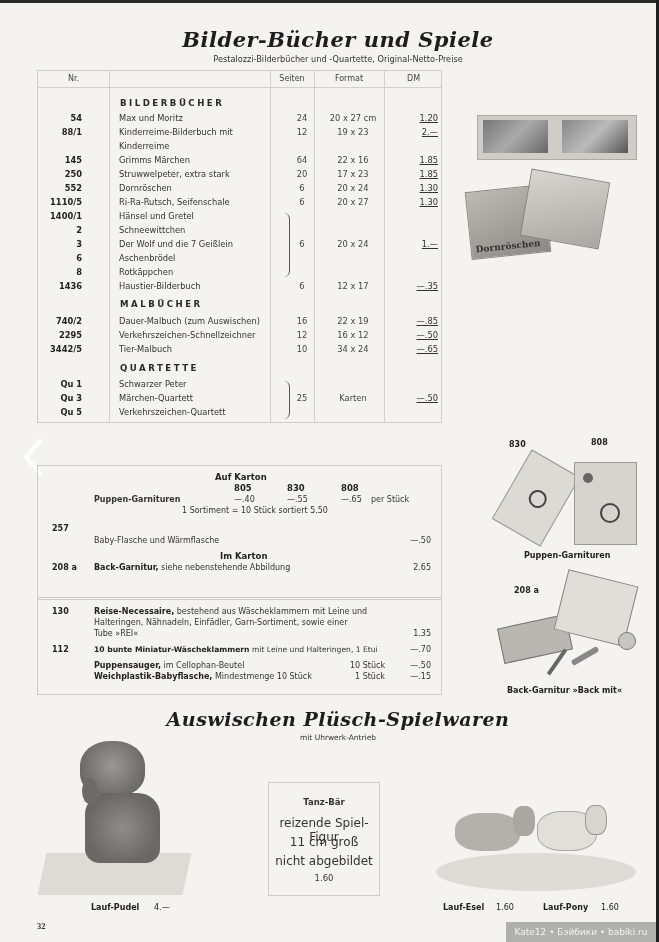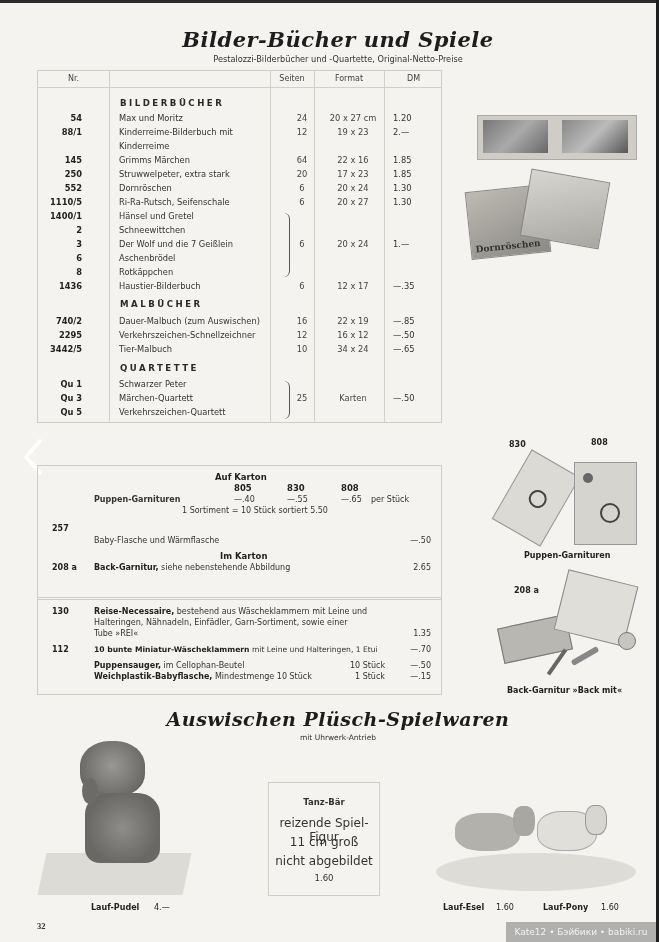--- a/index.html
+++ b/index.html
@@ -16,21 +16,21 @@
   .t1 { left: 37px; top: 67px; width: 405px; height: 353px; }
   .t1 .vline { position: absolute; top: 0; bottom: 0; width: 1px; background: #d2d0c9; }
   .t1 .hline { position: absolute; left: 0; right: 0; top: 16px; height: 1px; background: #d2d0c9; }
   .t1 .hdr { position: absolute; top: 3px; font-size: 8px; color: #444; text-align: center; }
   .row { position: absolute; left: 0; right: 0; height: 13px; font-size: 8.3px; line-height: 13px; }
   .row span { position: absolute; white-space: nowrap; }
   .nr { font-weight: bold; text-align: right; width: 44px; left: 0; color: #222; }
   .name { left: 81px; color: #333; }
   .seiten { left: 254px; width: 20px; text-align: center; color: #444; }
   .fmt { left: 280px; width: 70px; text-align: center; color: #444; }
-  .dm { left: 355px; width: 45px; text-align: left; color: #333; }
+  .dm { left: 355px; width: 45px; text-align: right; color: #333; text-decoration: underline; }
   .section { position: absolute; left: 82px; font-size: 8.6px; font-weight: bold; letter-spacing: 2.5px; color: #2a2a2a; }
   .brace { position: absolute; width: 8px; border-right: 1px solid #555; border-radius: 0 6px 6px 0; }
 
   .garn-title { position: absolute; top: 434px; left: 280px; font-size: 19px; }
   .t2 { left: 37px; top: 462px; width: 405px; height: 135px; }
   .t3 { left: 37px; top: 594px; width: 405px; height: 98px; }
   .txt { position: absolute; font-size: 8px; color: #333; white-space: nowrap; line-height: 12px; }
   .b { font-weight: bold; color: #222; }
 
   .mech-title { position: absolute; top: 705px; left: 0; width: 656px; text-align: center; font-size: 19px; padding-left: 20px; }

